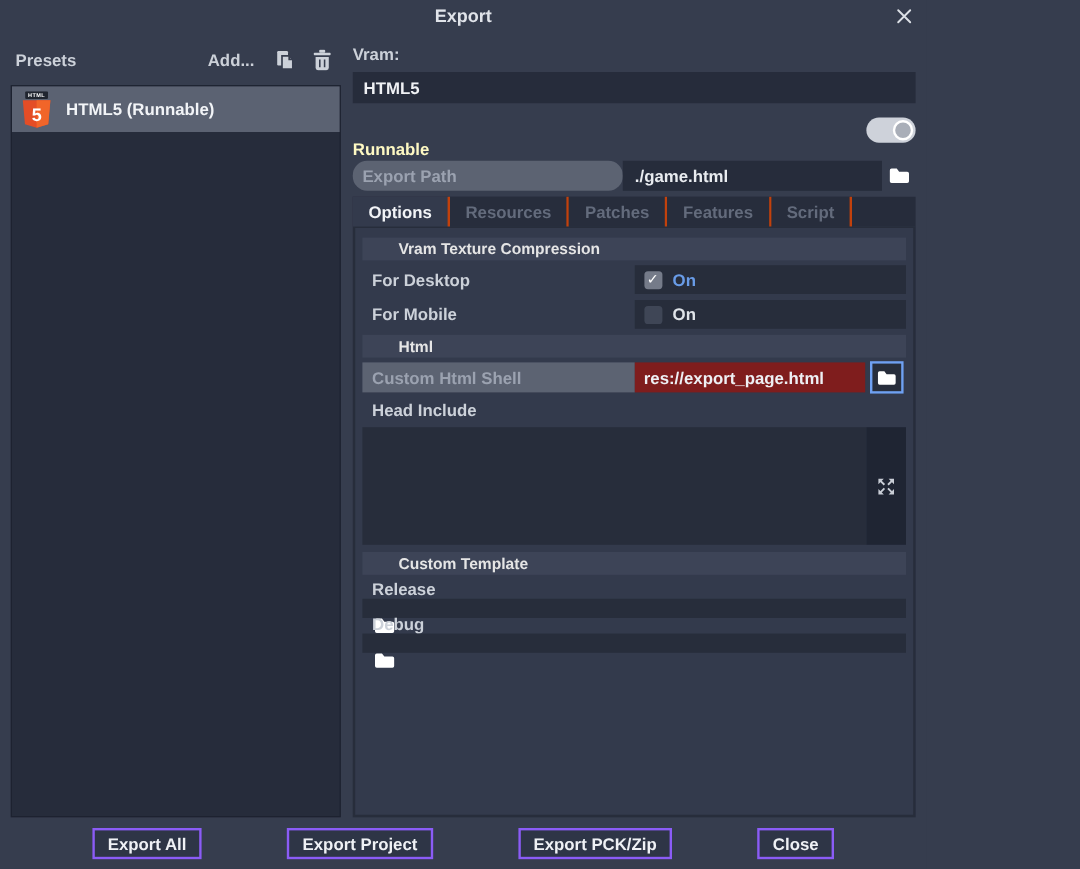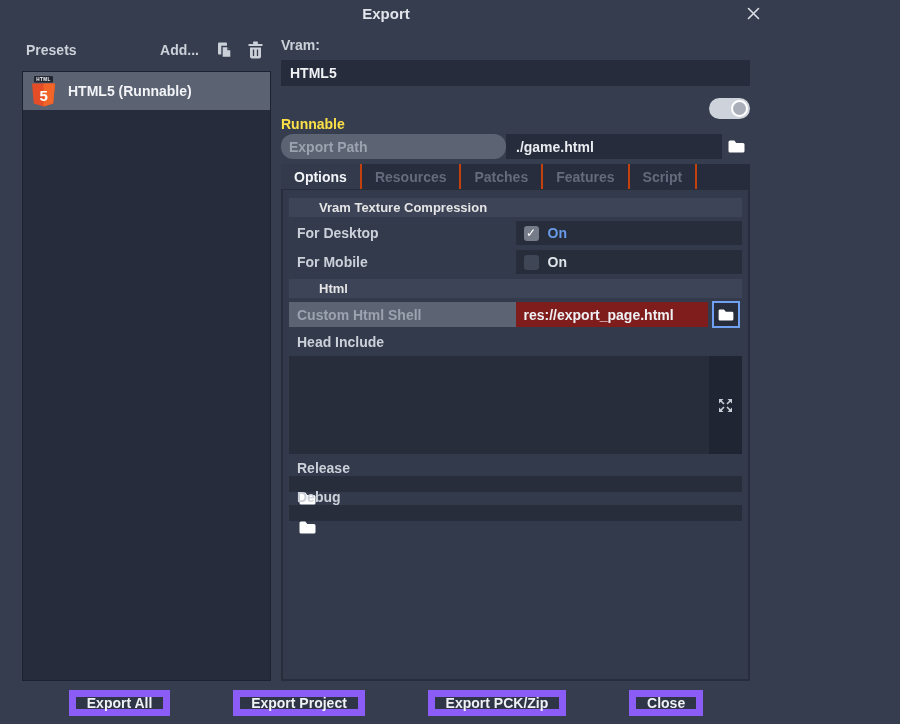--- a/index.html
+++ b/index.html
@@ -5,21 +5,21 @@
   * { margin:0; padding:0; box-sizing:border-box; }
   html,body { width:900px; height:724px; }
   body { font-family:"Liberation Sans", sans-serif; background:#363d4e; }
   .window { position:relative; width:772px; height:724px; background:#363d4e; color:#ccd1d9; overflow:hidden; }
 
   
   .titlebar { height:26px; display:flex; align-items:center; justify-content:center; position:relative; }
   .title { font-size:15px; font-weight:700; color:#e1e4ea; }
   .close-btn { position:absolute; right:9px; top:3px; width:20px; height:20px; display:flex; align-items:center; justify-content:center; color:#dce0e6; cursor:pointer; }
 
-  .content { display:flex; padding:0 22px; gap:10px; height:655px; }
+  .content { display:flex; padding:0 9px; gap:10px; height:655px; }
 
   
   .left-col { width:437px; display:flex; flex-direction:column; }
   .left-header { height:37px; display:flex; align-items:center; padding:10px 4px 0 4px; }
   .presets-label { font-size:14px; font-weight:600; color:#ccd1d9; flex:1; }
   .add-btn { font-size:14px; font-weight:600; color:#ccd1d9; cursor:pointer; margin-right:16px; }
   .tool-btn { width:20px; height:20px; display:flex; align-items:center; justify-content:center; cursor:pointer; margin-right:10px; }
   .tool-btn:last-child { margin-right:2px; }
   .preset-list { flex:1; margin-top:8px; background:#262c3b; border:1px solid #1d2230; }
   .preset-item { height:38px; display:flex; align-items:center; gap:11px; padding:0 7px; cursor:pointer; }
@@ -49,38 +49,38 @@
   .options-panel { flex:1; background:#333a4c; border:2px solid #272d3b; border-top:1px solid #272d3b; padding:8px 6px; overflow:hidden; }
   .section-header { height:19px; background:#3d4457; display:flex; align-items:center; padding-left:30px; font-size:13px; font-weight:600; color:#e5e5e5; margin-bottom:4px; cursor:pointer; }
   .prop-row { display:flex; align-items:stretch; height:24px; margin-bottom:5px; }
   .prop-label { width:50%; display:flex; align-items:center; padding-left:8px; font-size:14px; color:#ccd1d9; font-weight:600; }
   .prop-label.boxed { background:#5c6372; color:#9ba2b0; }
   .prop-value { flex:1; background:#272d3b; display:flex; align-items:center; padding:0 8px; gap:9px; }
   .checkbox { width:15px; height:15px; border-radius:3px; background:#3f4656; display:flex; align-items:center; justify-content:center; cursor:pointer; font-size:12px; color:#ffffff; line-height:1; }
   .checkbox.checked { background:#757b89; }
   .on-label-checked { font-size:14px; font-weight:600; color:#699ce8; }
   .on-label { font-size:14px; font-weight:600; color:#e0e4e9; }
-  .accent { color:#fde047;margin-top:32px; }
+  .accent { color:#fef9c3;margin-top:32px; }
 
   .shell-row { height:25px; margin-bottom:1px; }
   .shell-input { flex:1; height:25px; background:#7f1d1d; border:none; outline:none; color:#eef0f4; font:600 14px "Liberation Sans",sans-serif; padding:0 8px; min-width:0; }
   .shell-folder { width:28px; height:27px; margin:-1px 2px -1px 4px; border:2px solid #6fa0f2; background:#272d3b; display:flex; align-items:center; justify-content:center; cursor:pointer; }
 
   .head-include-label { margin:6px 0 5px; padding-left:8px; font-size:14px; font-weight:600; color:#ccd1d9; height:18px; display:flex; align-items:center; }
   .textarea-wrap { display:flex; height:98px; margin-bottom:6px; }
   .code-area { flex:1; background:#272d3b; border:none; outline:none; resize:none; color:#e9ecf0; font:13px "DejaVu Sans Mono",monospace; padding:5px 7px; }
   .expand-strip { width:33px; background:#1f2533; display:flex; align-items:center; justify-content:center; cursor:pointer; }
 
   .tmpl-row { height:24px; display:flex; align-items:stretch; margin-bottom:5px;flex-direction:column; }
   .tmpl-input { flex:1; background:#272d3b; border:none; outline:none; color:#e9ecf0; font:600 14px "Liberation Sans",sans-serif; padding:0 8px; min-width:0; }
   .tmpl-folder { width:30px; display:flex; align-items:center; justify-content:center; cursor:pointer; margin-left:3px; }
 
   
   .footer { height:43px; display:flex; align-items:center; justify-content:space-evenly; padding:0 6px; }
-  .footer-btn { height:26px; padding:0 11px; background:#2e3546; border:7px solid #8b5cf6; color:#eff1f5; font:600 14px "Liberation Sans",sans-serif; display:flex; align-items:center; cursor:pointer; }
+  .footer-btn { height:26px; padding:0 11px; background:#2e3546; border:2px solid #8b5cf6; color:#eff1f5; font:600 14px "Liberation Sans",sans-serif; display:flex; align-items:center; cursor:pointer; }
 
   svg { display:block; }
 </style>
 </head>
 <body>
 
 <div class="window">
 
   <div class="titlebar">
     <div class="title">Export</div>
@@ -205,20 +205,21 @@
           <div class="expand-strip">
             <span>
               <svg width="15" height="15" viewBox="0 0 15 15">
                 <path d="M1 5.5 V1 H5.5 L1 5.5 Z M9.5 1 H14 V5.5 L9.5 1 Z M14 9.5 V14 H9.5 L14 9.5 Z M5.5 14 H1 V9.5 L5.5 14 Z" fill="#c9ced6"></path>
                 <path d="M2.5 2.5 L6 6 M12.5 2.5 L9 6 M12.5 12.5 L9 9 M2.5 12.5 L6 9" stroke="#c9ced6" stroke-width="1.6"></path>
               </svg>
             </span>
           </div>
         </div>
 
+        <div class="section-header">Custom Template</div>
 
         <div class="tmpl-row">
           <div class="prop-label">Release</div>
           <input class="tmpl-input" type="text" value="" style="">
           <div class="tmpl-folder">
             <span>
               <svg width="17" height="13" viewBox="0 0 17 13">
                   <path d="M0.5 2 a1.5 1.5 0 0 1 1.5 -1.5 h4.3 l2 2.6 h6.7 a1.5 1.5 0 0 1 1.5 1.5 v6.4 a1.5 1.5 0 0 1 -1.5 1.5 h-13 a1.5 1.5 0 0 1 -1.5 -1.5 z" fill="#ffffff"></path>
                 </svg>
             </span>

